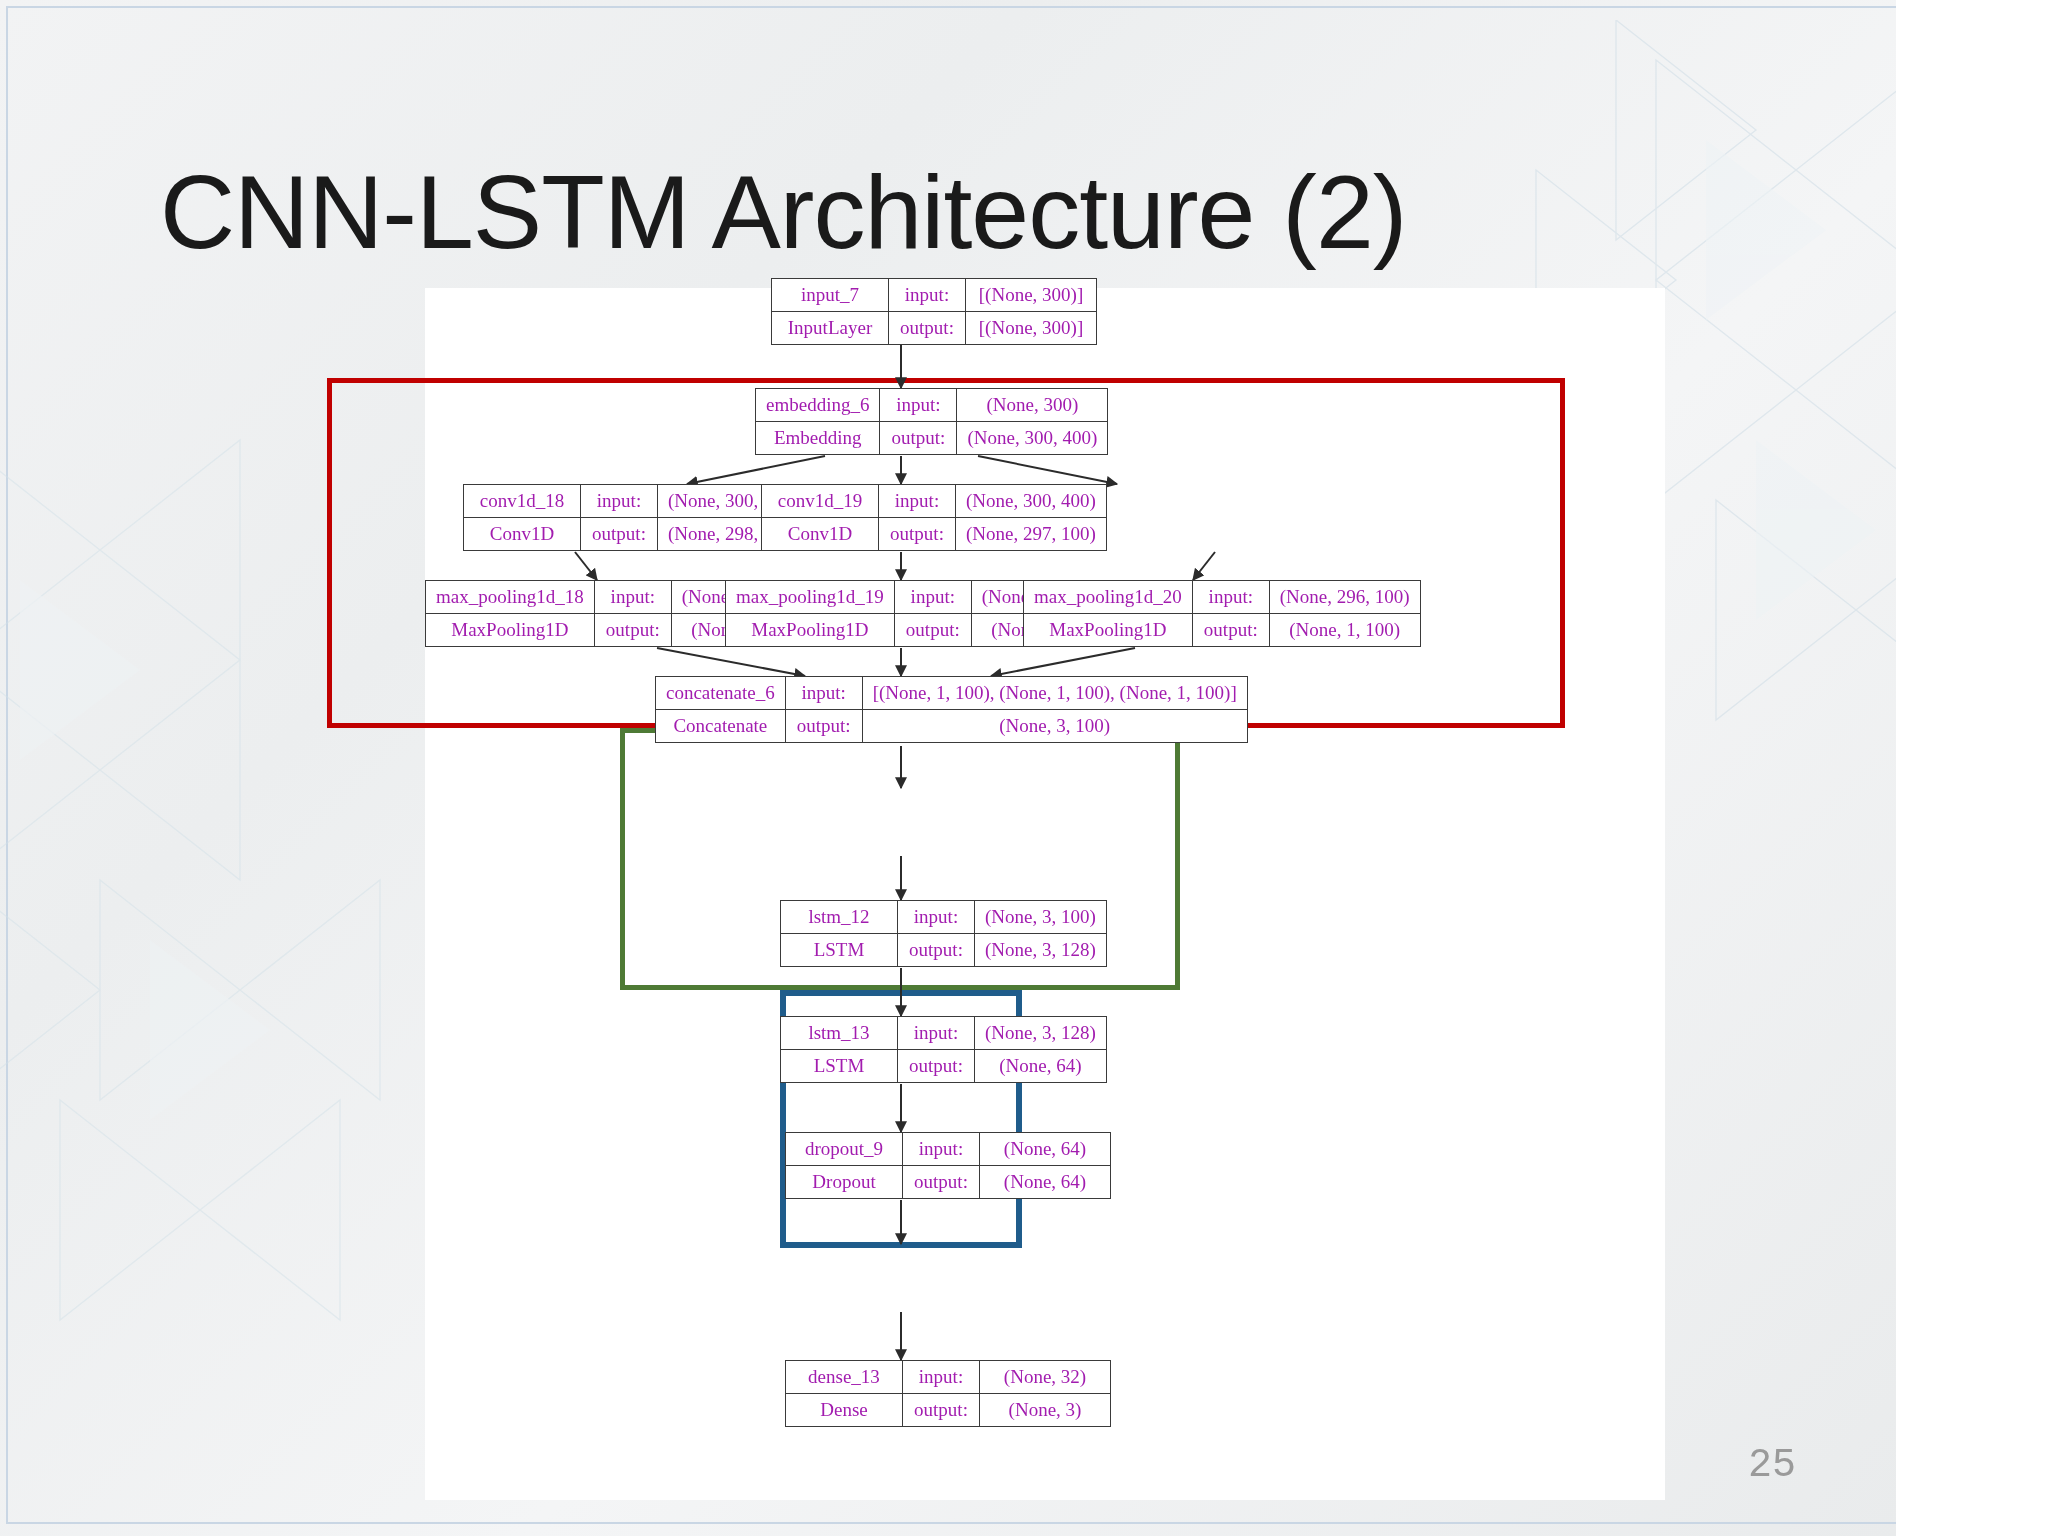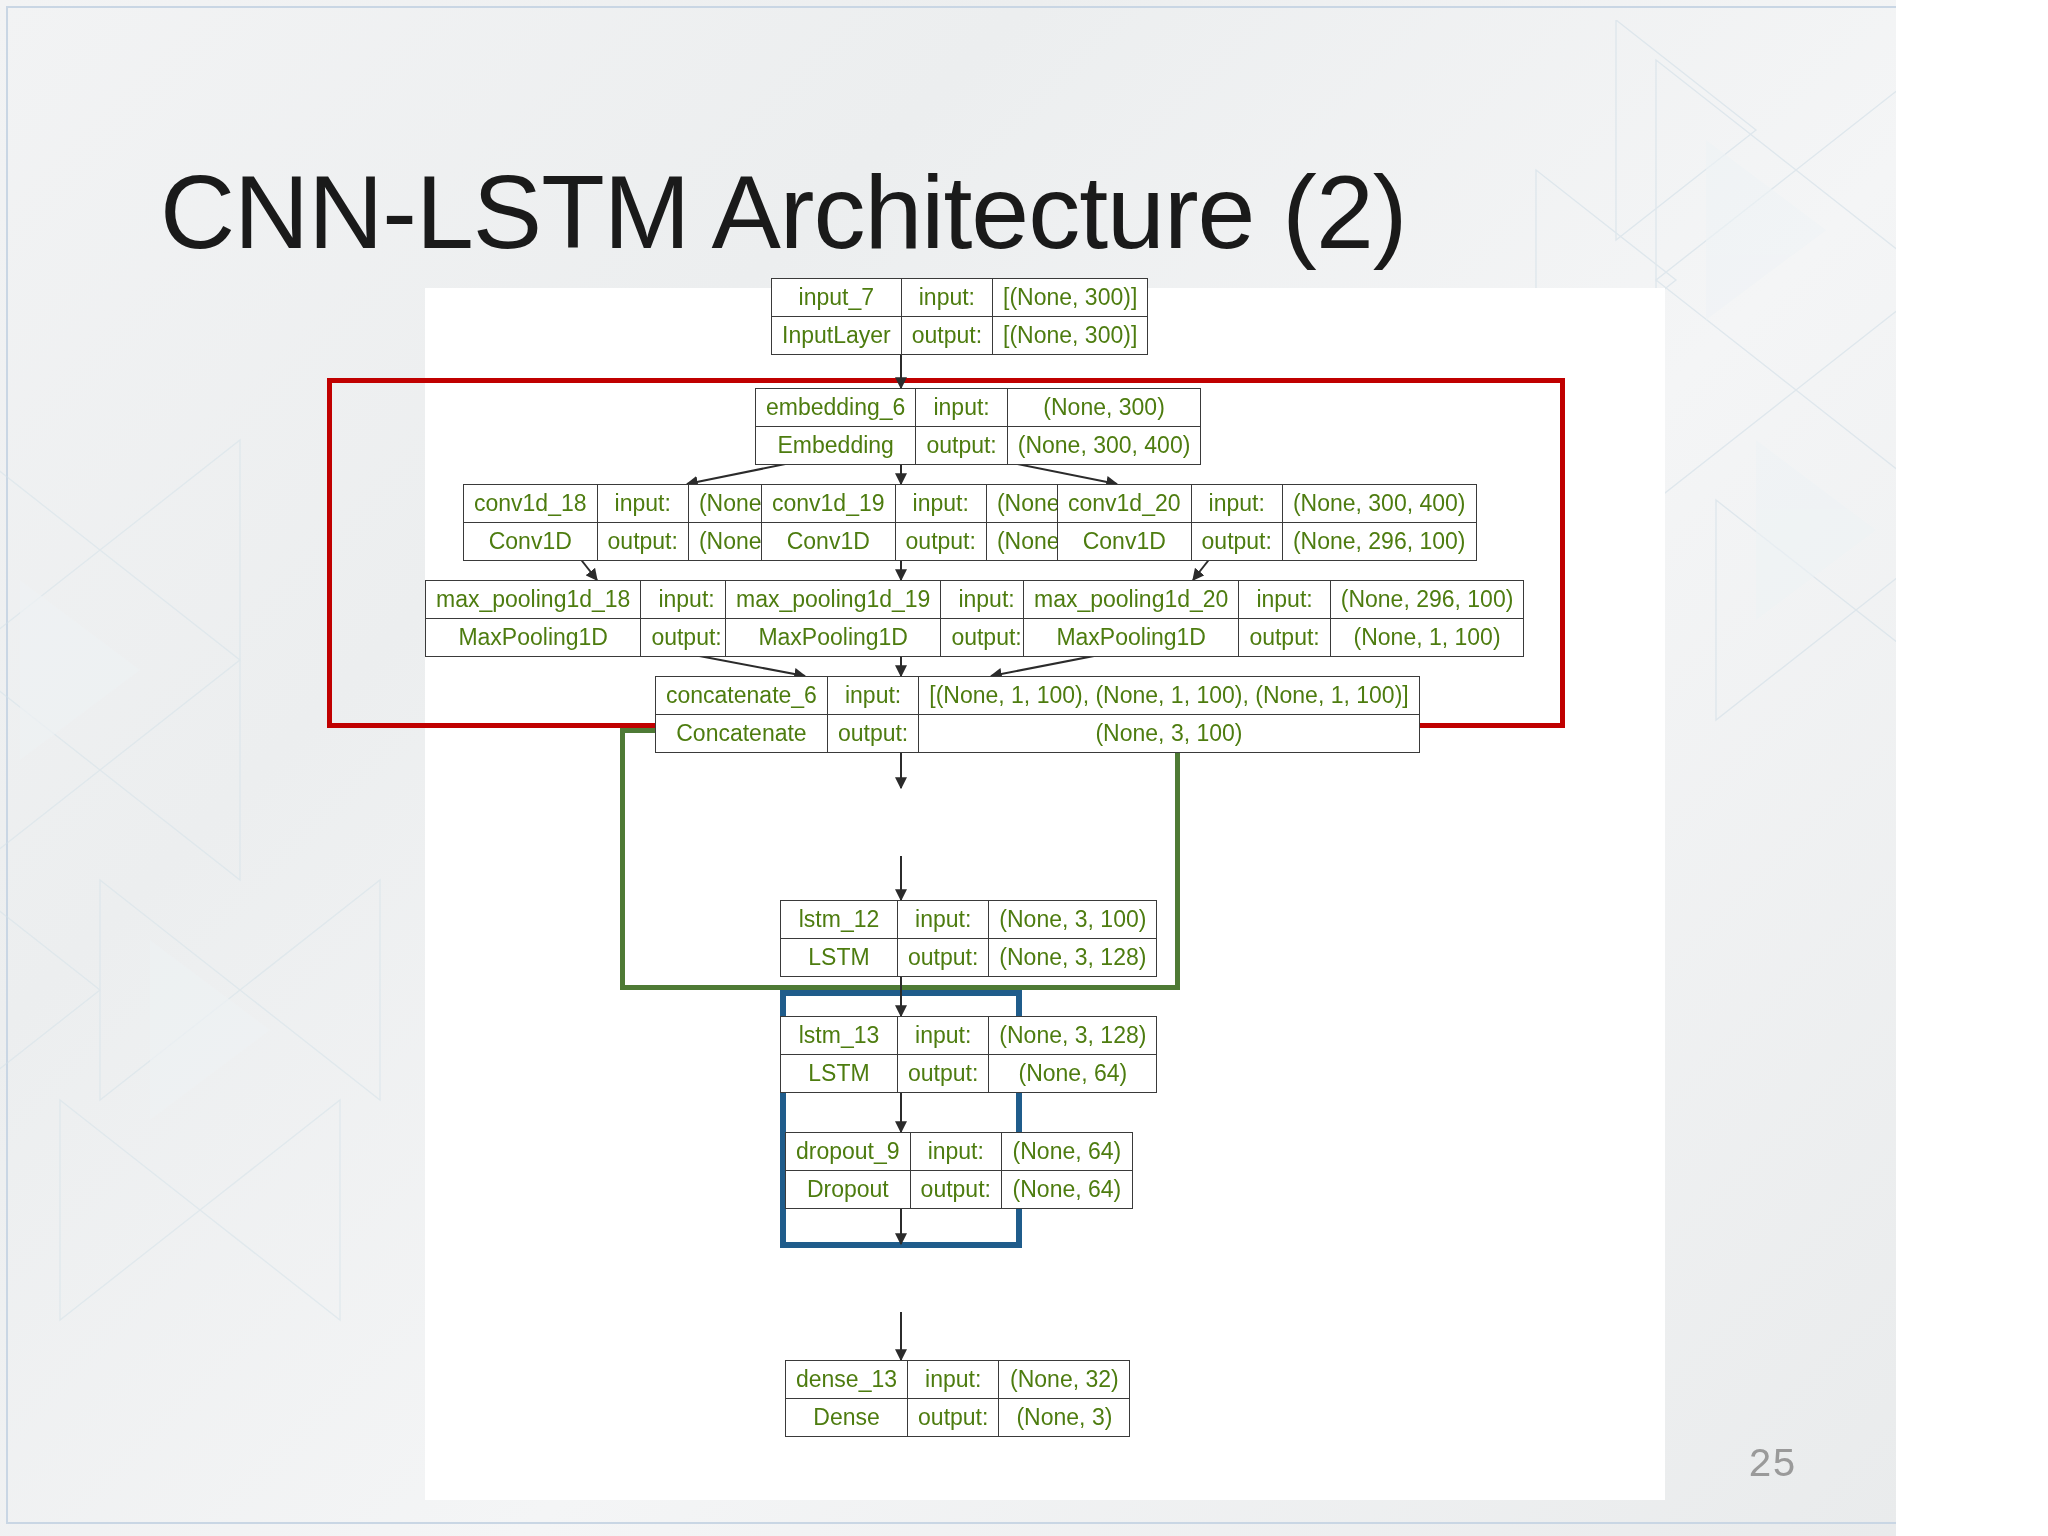--- a/index.html
+++ b/index.html
@@ -90,23 +90,23 @@
     height: 1212px;
     pointer-events: none;
   }
 
   
   .node {
     position: absolute;
     display: table;
     border-collapse: collapse;
     background: #ffffff;
-    font-family: Liberation Sans, sans-serif;
-    font-size: 23px;
-    color: #4d7c0f;
+    font-family: Liberation Serif, serif;
+    font-size: 19px;
+    color: #a21caf;
     border: 1.6px solid #3a3a3a;
   }
   .node .row { display: table-row; }
   .node .cell {
     display: table-cell;
     border: 1.1px solid #3a3a3a;
     padding: 4px 10px;
     text-align: center;
     vertical-align: middle;
     white-space: nowrap;
@@ -252,32 +252,20 @@
           <div class="cell c-io">input:</div>
           <div class="cell c-shape">(None, 300, 400)</div>
         </div>
         <div class="row">
           <div class="cell c-name">Conv1D</div>
           <div class="cell c-io">output:</div>
           <div class="cell c-shape">(None, 297, 100)</div>
         </div>
       </div>
 
-      <div class="node" style="left:632px; top:196px;">
-        <div class="row">
-          <div class="cell c-name">conv1d_20</div>
-          <div class="cell c-io">input:</div>
-          <div class="cell c-shape">(None, 300, 400)</div>
-        </div>
-        <div class="row">
-          <div class="cell c-name">Conv1D</div>
-          <div class="cell c-io">output:</div>
-          <div class="cell c-shape">(None, 296, 100)</div>
-        </div>
-      </div>
 
       <div class="node" style="left:0px; top:292px;">
         <div class="row">
           <div class="cell c-name">max_pooling1d_18</div>
           <div class="cell c-io">input:</div>
           <div class="cell c-shape">(None, 298, 100)</div>
         </div>
         <div class="row">
           <div class="cell c-name">MaxPooling1D</div>
           <div class="cell c-io">output:</div>

